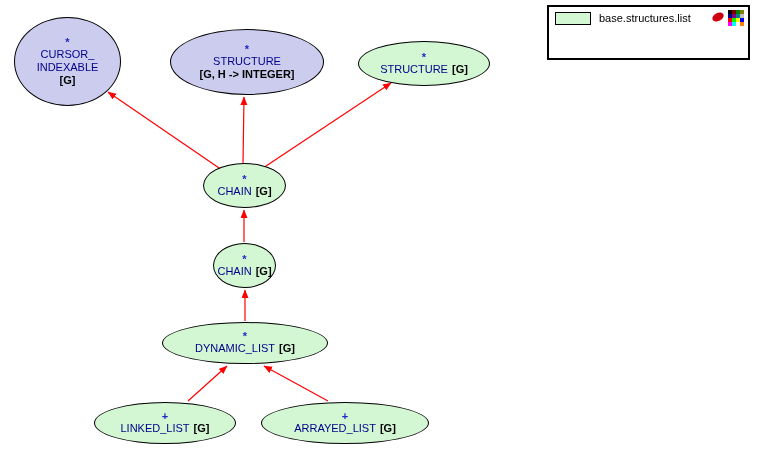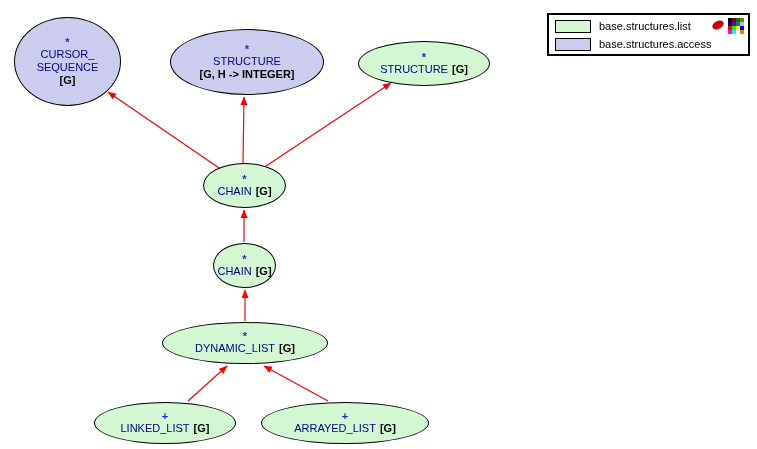--- a/index.html
+++ b/index.html
@@ -26,21 +26,21 @@
   .node-cursor   { left: 14px;  top: 17px;  width: 107px; height: 89px; }
   .node-indexable{ left: 170px; top: 29px;  width: 154px; height: 66px; }
   .node-sequence { left: 358px; top: 41px;  width: 132px; height: 45px; }
   .node-chain    { left: 203px; top: 163px; width: 83px;  height: 45px; }
   .node-list     { left: 213px; top: 243px; width: 63px;  height: 45px; }
   .node-dynamic  { left: 162px; top: 322px; width: 166px; height: 42px; }
   .node-linked   { left: 94px;  top: 402px; width: 142px; height: 42px; }
   .node-arrayed  { left: 261px; top: 402px; width: 168px; height: 42px; }
 
   .legend {
-    position: absolute; left: 547px; top: 13px; width: 203px; height: 43px;
+    position: absolute; left: 547px; top: 5px; width: 203px; height: 55px;
     border: 2px solid #000; background: #fff; box-sizing: border-box;
   }
   .legend-row { display: flex; align-items: center; margin: 5px 0 0 6px; }
   .swatch { width: 36px; height: 13px; border: 1px solid #000; box-sizing: border-box; margin-right: 8px; }
   .legend-label { font-size: 11px; color: #000; line-height: 13px; }
   .legend-icons { position: absolute; top: 3px; right: 4px; display: flex; gap: 3px; align-items: flex-start; }
 </style>
 </head>
 <body>
 
@@ -57,21 +57,21 @@
     <line class="arrow-line" x1="263" y1="168" x2="391" y2="83" marker-end="url(#ah)"></line>
     <line class="arrow-line" x1="244" y1="242" x2="244" y2="210" marker-end="url(#ah)"></line>
     <line class="arrow-line" x1="245" y1="321" x2="245" y2="290" marker-end="url(#ah)"></line>
     <line class="arrow-line" x1="188" y1="401" x2="227" y2="366" marker-end="url(#ah)"></line>
     <line class="arrow-line" x1="328" y1="401" x2="264" y2="366" marker-end="url(#ah)"></line>
   </svg>
 
   <div class="node node-cursor" style="background-color: rgb(204, 204, 238);">
     <span class="marker">*</span>
     <span class="label-line cls">CURSOR_</span>
-    <span class="label-line cls">SEQUENCE</span>
+    <span class="label-line cls">INDEXABLE</span>
     <span class="gen own-line">[G]</span>
   </div>
 
   <div class="node node-indexable" style="background-color: rgb(204, 204, 238);">
     <span class="marker">*</span>
     <span class="label-line cls">STRUCTURE</span>
     <span class="gen own-line">[G, H -&gt; INTEGER]</span>
   </div>
 
   <div class="node node-sequence" style="background-color: rgb(211, 246, 211);">
@@ -114,24 +114,20 @@
     <span class="label-line">
       <span class="cls">ARRAYED_LIST</span><span class="gen">[G]</span>
     </span>
   </div>
 
   <div class="legend">
     <div class="legend-row">
       <span class="swatch" style="background-color: rgb(211, 246, 211);"></span>
       <span class="legend-label">base.structures.list</span>
     </div>
-    <div class="legend-row">
-      <span class="swatch" style="background-color: rgb(204, 204, 238);"></span>
-      <span class="legend-label">base.structures.access</span>
-    </div>
     <div class="legend-icons">
       <svg width="14" height="13">
         <ellipse cx="7" cy="7" rx="6" ry="4" fill="#cc0011" transform="rotate(-28 7 7)"></ellipse>
       </svg>
       <svg width="16" height="16">
         <rect x="0" y="0" width="4" height="4" fill="#000000"></rect>
           <rect x="4" y="0" width="4" height="4" fill="#800000"></rect>
           <rect x="8" y="0" width="4" height="4" fill="#008000"></rect>
           <rect x="12" y="0" width="4" height="4" fill="#808000"></rect>
         <rect x="0" y="4" width="4" height="4" fill="#000080"></rect>

